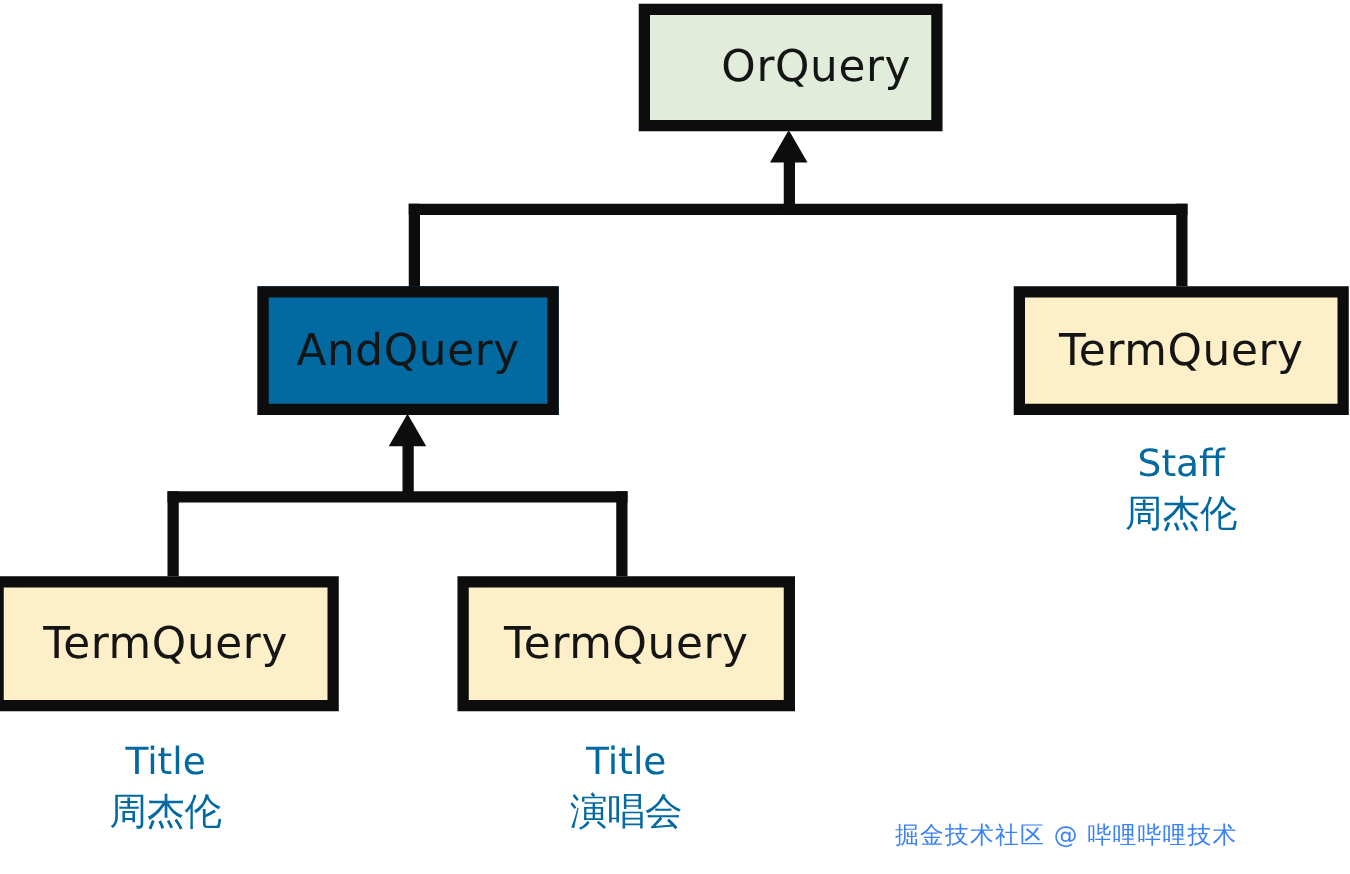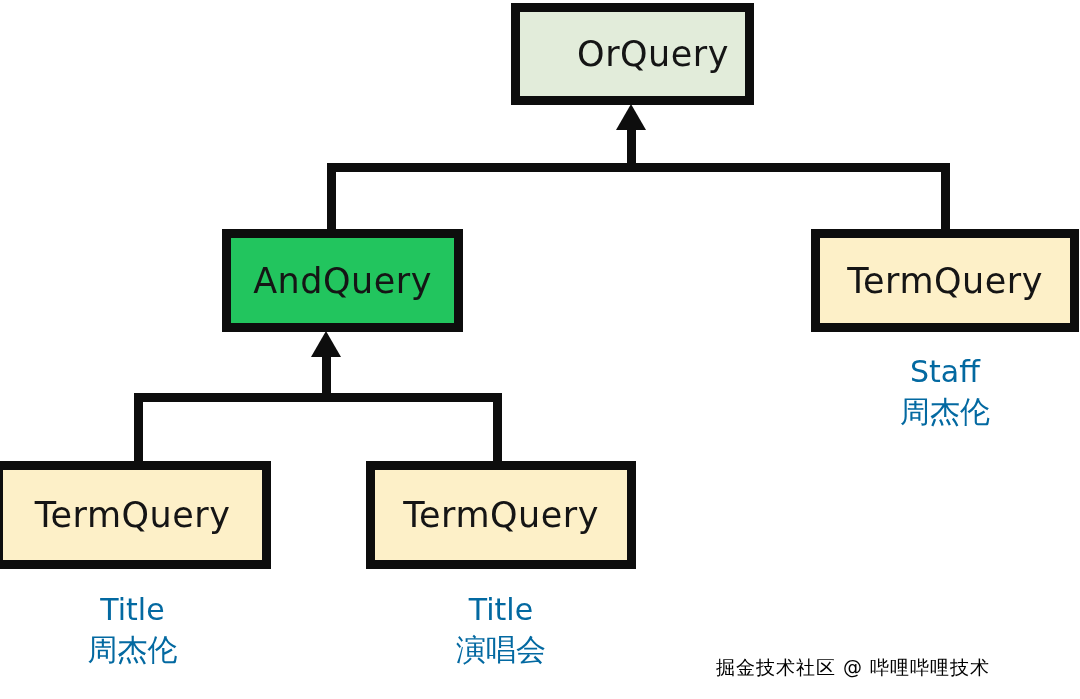--- a/index.html
+++ b/index.html
@@ -36,22 +36,21 @@
     width: 243px;
     height: 102px;
     background: #e2ecda;
     padding-left: 41px;
   }
   .node-and {
     left: 206px;
     top: 229px;
     width: 241px;
     height: 103px;
-    background: #22c55e;
-    margin-left: 16px;
+    background: #0369a1;
   }
   .node-term-right {
     left: 811px;
     top: 229px;
     width: 268px;
     height: 103px;
     background: #fdf0c8;
   }
   .node-term-left {
     left: -6px;
@@ -85,21 +84,21 @@
     font-family: "DejaVu Sans", sans-serif;
     font-size: 30px;
     line-height: 1.32;
     color: #0369a1;
     white-space: pre-line;
   }
   .watermark {
     position: absolute;
     font-family: "DejaVu Sans", sans-serif;
     font-size: 19px;
-    color: #000000;
+    color: #3b82f6;
     letter-spacing: 1px;
     white-space: nowrap;
   }
 </style>
 </head>
 <body>
 
 <div id="canvas">
 
   <div class="edge" style="left:327px; top:163px; width:623px; height:9px;"></div>

